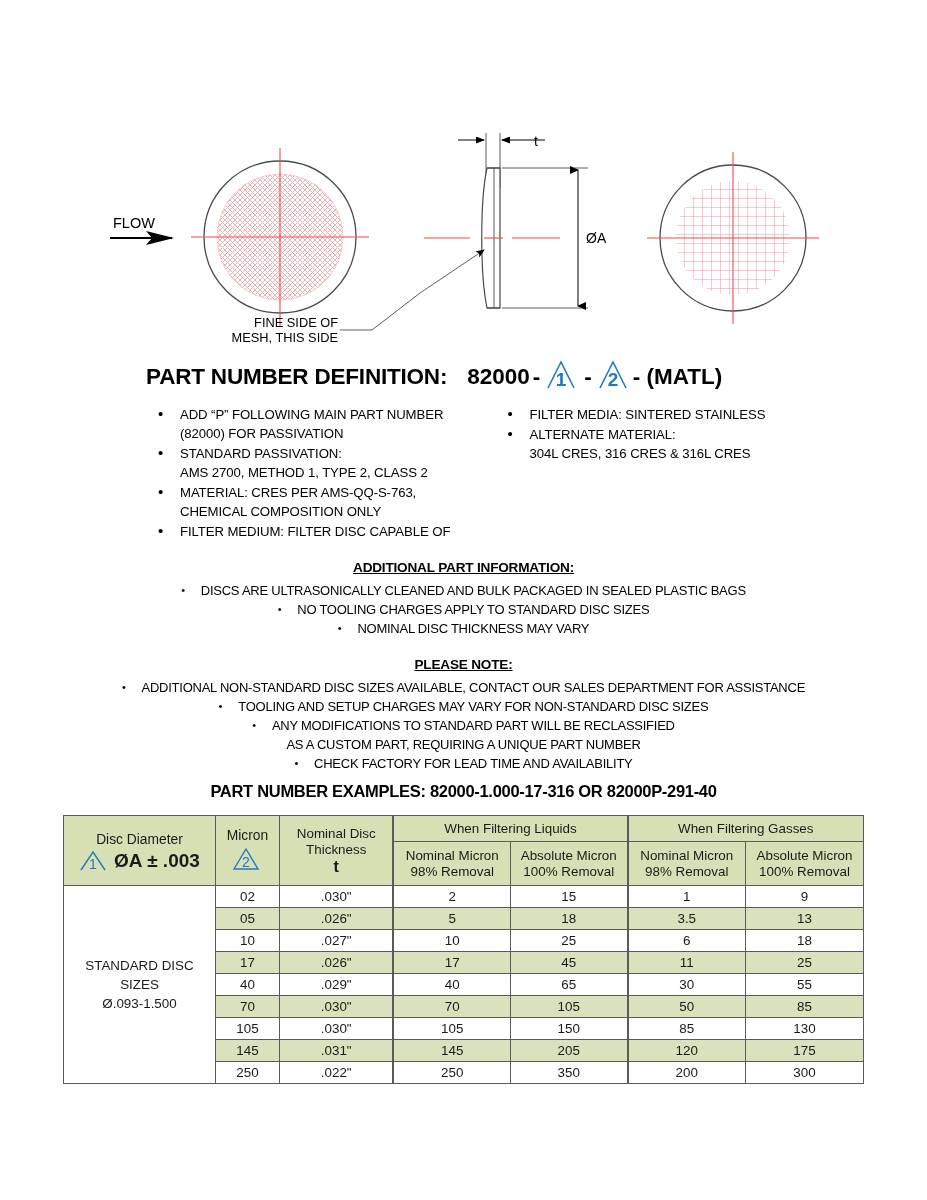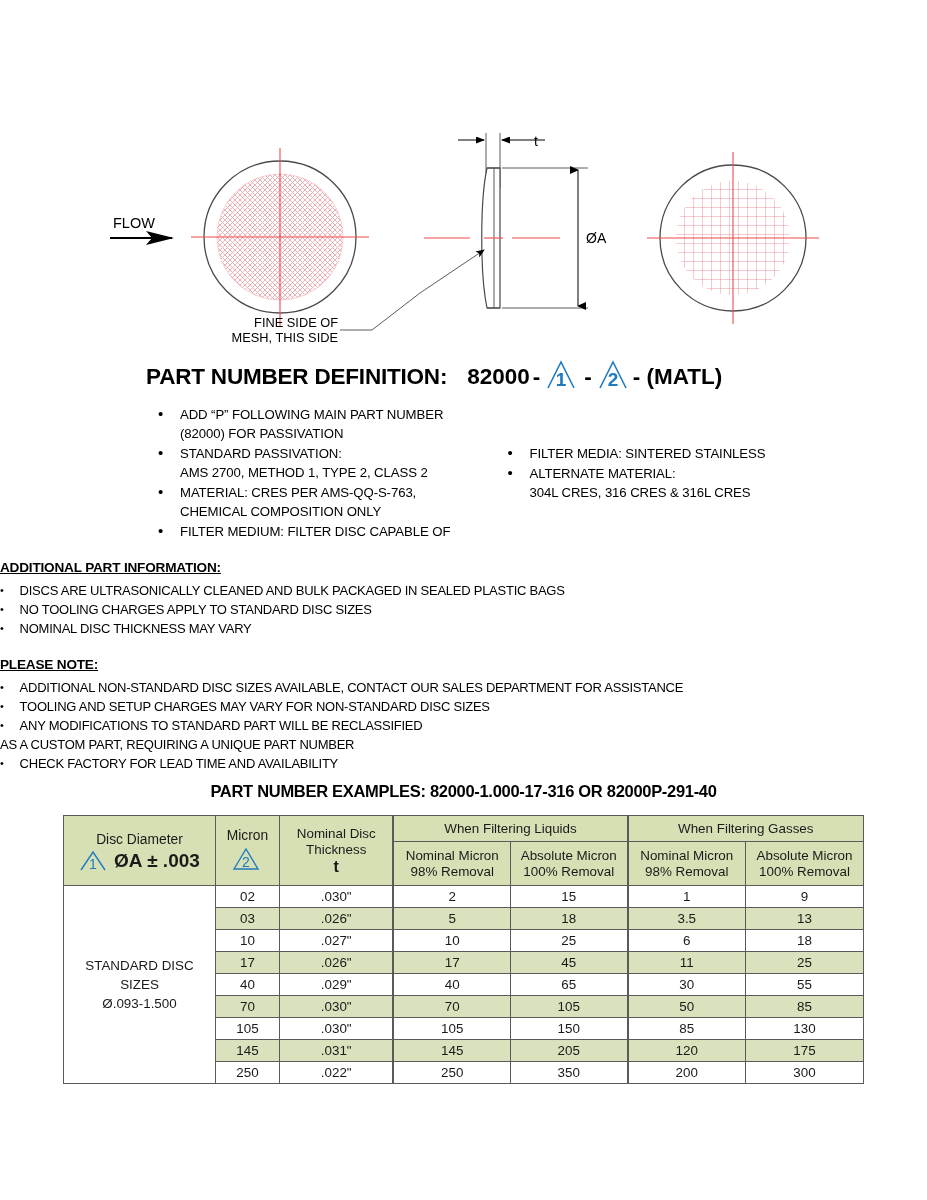--- a/index.html
+++ b/index.html
@@ -42,21 +42,20 @@
     margin-left: 20px;
     white-space: nowrap;
   }
   .pnd-code .dash { padding: 0 3px; }
   .tri-inline { margin: 0 1px; display:inline-block; vertical-align: middle; }
 
   
   .cols {
     display: flex;
     padding: 6px 0 0 0;
-    align-items: center;
   }
   .col { width: 50%; }
   .col.left  { padding-left: 152px; }
   .col.right { padding-left: 38px; }
   ul.blist {
     list-style: none;
     margin: 0; padding: 0;
   }
   ul.blist > li {
     position: relative;
@@ -68,21 +67,21 @@
   }
   ul.blist > li::before {
     content: "\2022";
     position: absolute;
     left: 6px; top: -1px;
     font-size: 15px;
   }
   ul.blist > li .l2 { display:block; }
 
   
-  .noteblock { }
+  .noteblock { text-align: center; }
   .note-head {
     font-size: 13.6px;
     font-weight: bold;
     text-decoration: underline;
     letter-spacing: -0.2px;
     margin: 0;
   }
   .note-line {
     font-size: 13px;
     line-height: 19px;
@@ -394,21 +393,21 @@
           <span>Ø.093-1.500</span>
         </td>
         <td>02</td>
         <td>.030"</td>
         <td class="sep-thick">2</td>
         <td>15</td>
         <td class="sep-thick">1</td>
         <td>9</td>
       </tr>
       <tr class="alt">
-        <td>03</td>
+        <td>05</td>
         <td>.026"</td>
         <td class="sep-thick">5</td>
         <td>18</td>
         <td class="sep-thick">3.5</td>
         <td>13</td>
       </tr>
       <tr>
         <td>10</td>
         <td>.027"</td>
         <td class="sep-thick">10</td>

